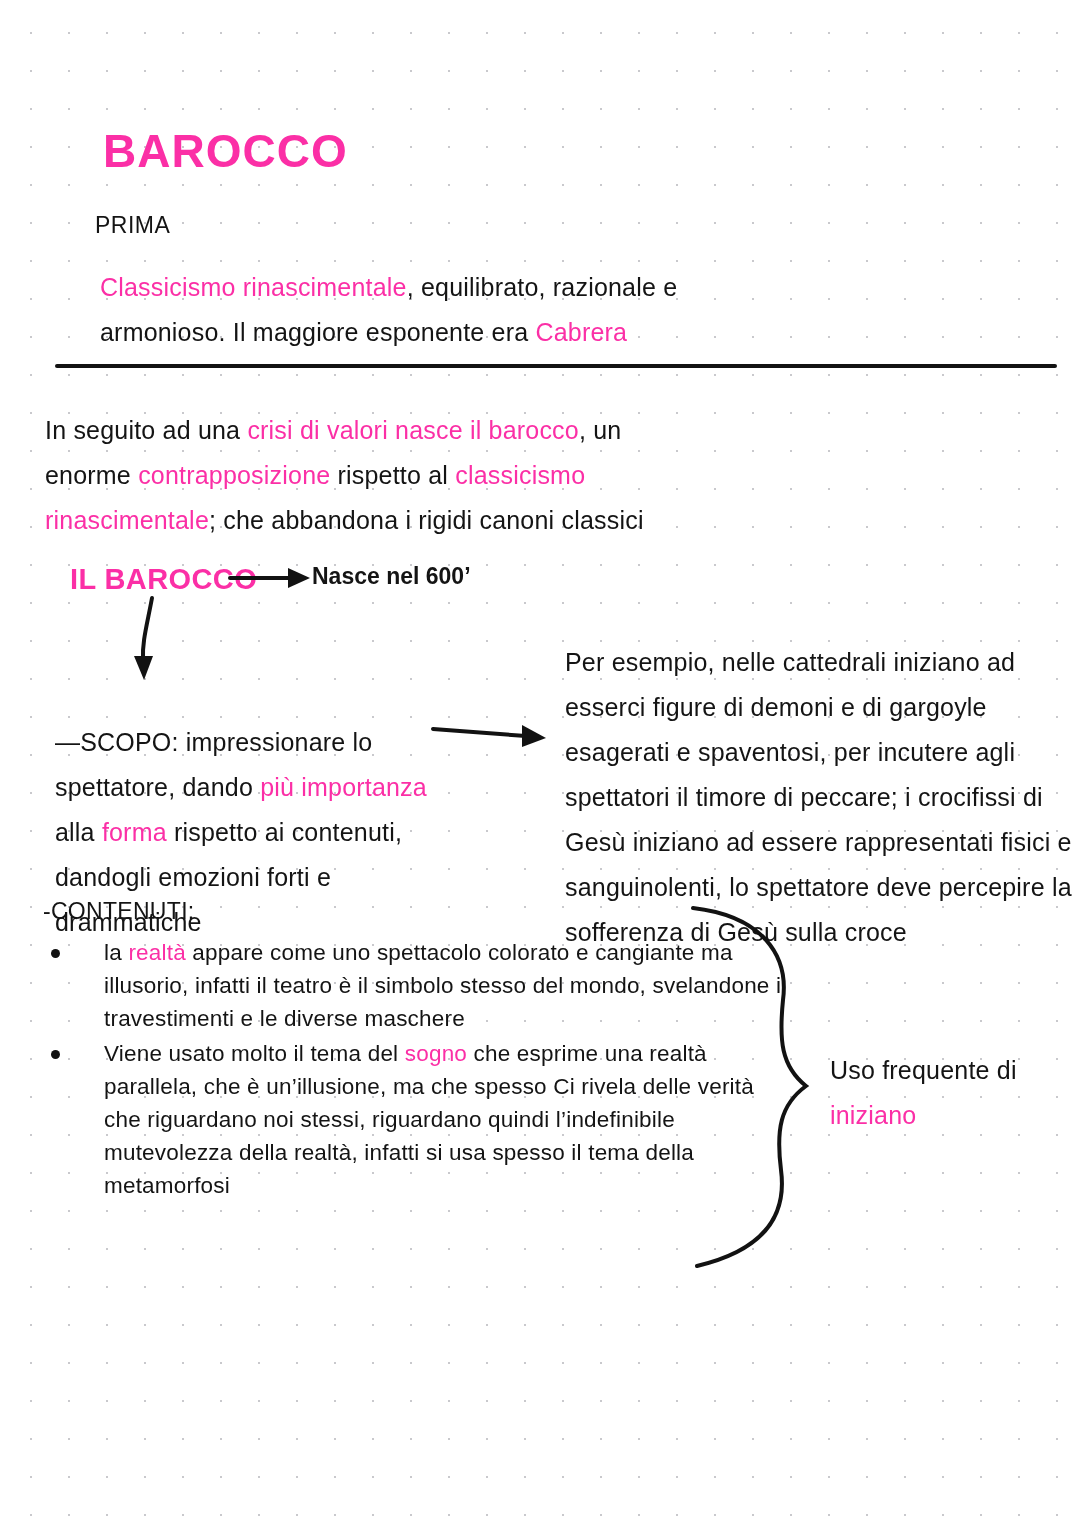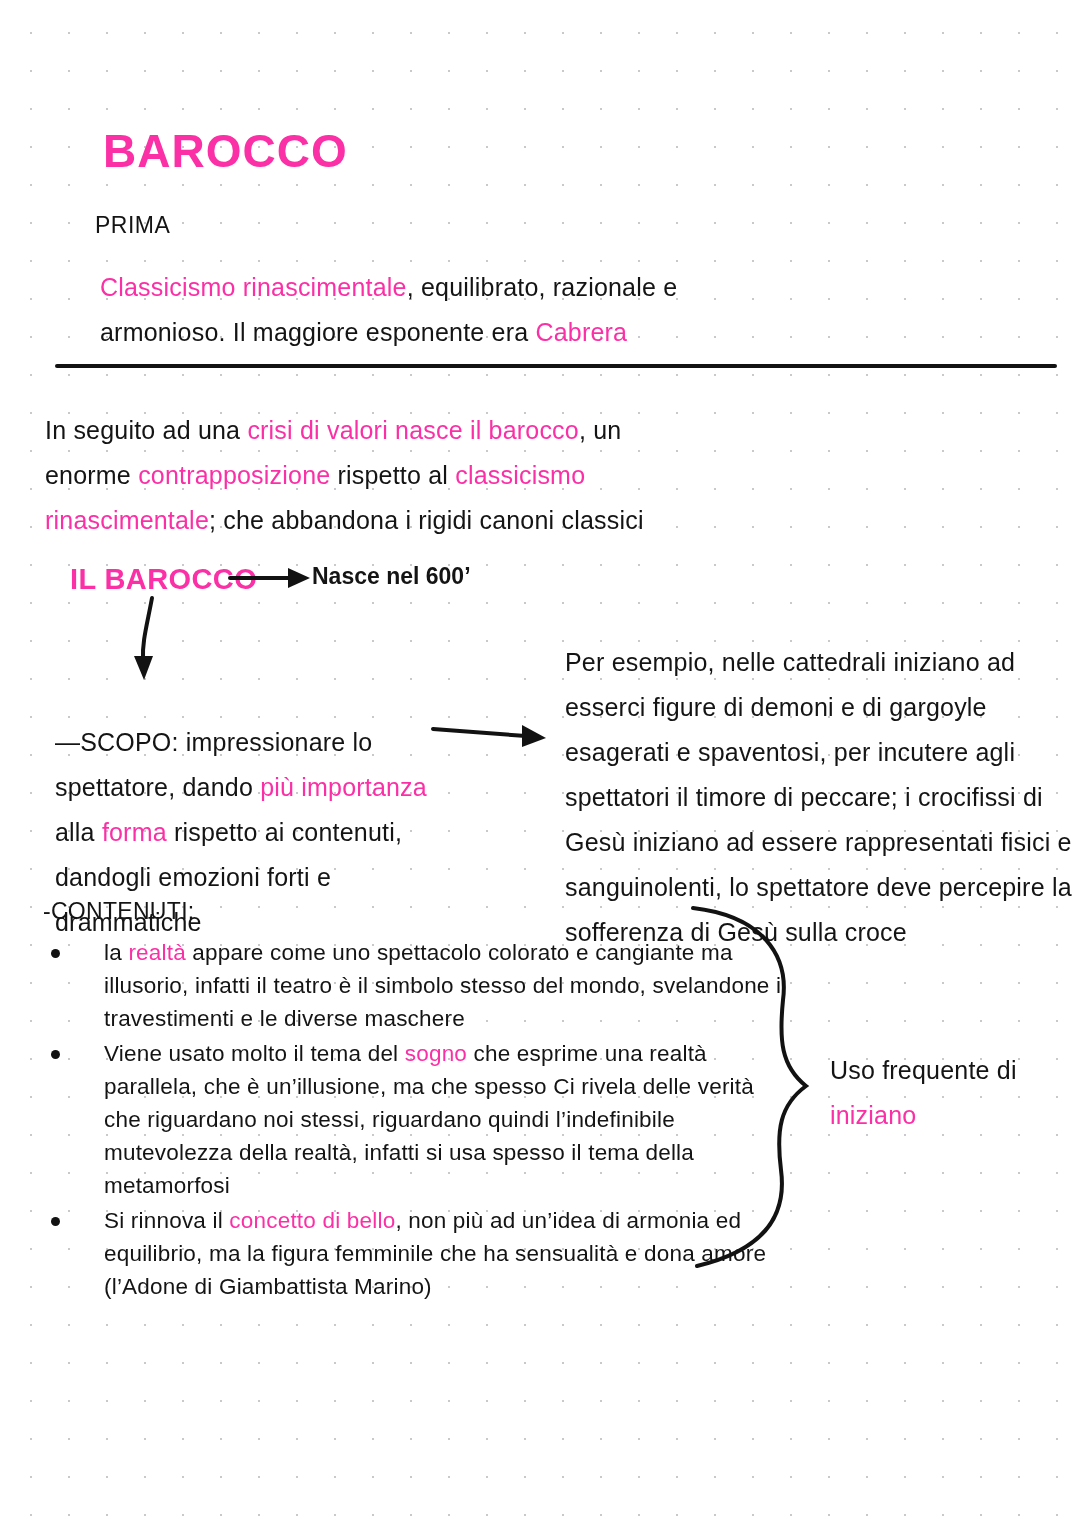--- a/index.html
+++ b/index.html
@@ -56,24 +56,20 @@
 
 <div class="abs" style="left:45px;top:936px;width:740px;">
   <div class="bullet-row">
     <span class="bullet-dot"></span>
     <p class="bullet-text"><span>la </span><span class="hl">realtà</span><span> appare come uno spettacolo colorato e cangiante ma illusorio, infatti il teatro è il simbolo stesso del mondo, svelandone i travestimenti e le diverse maschere</span></p>
   </div>
   <div class="bullet-row">
     <span class="bullet-dot"></span>
     <p class="bullet-text"><span>Viene usato molto il tema del </span><span class="hl">sogno</span><span> che esprime una realtà parallela, che è un’illusione, ma che spesso Ci rivela delle verità che riguardano noi stessi, riguardano quindi l’indefinibile mutevolezza della realtà, infatti si usa spesso il tema della metamorfosi</span></p>
   </div>
-  <div class="bullet-row">
-    <span class="bullet-dot"></span>
-    <p class="bullet-text"><span>Si rinnova il </span><span class="hl">concetto di bello</span><span>, non più ad un’idea di armonia ed equilibrio, ma la figura femminile che ha sensualità e dona amore (l’Adone di Giambattista Marino)</span></p>
-  </div>
 </div>
 
 <p class="abs body-text" style="left:830px;top:1048px;width:215px;"><span>Uso frequente di </span><span class="hl">iniziano</span></p>
 
 <svg class="overlay" width="1080" height="1525" viewBox="0 0 1080 1525">
 
   <g stroke="#121212" stroke-width="4" stroke-linecap="round" fill="#121212">
     <path d="M230 578 L292 578" fill="none"></path>
     <polygon points="288,568 310,578 288,588" stroke="none"></polygon>
   </g>

